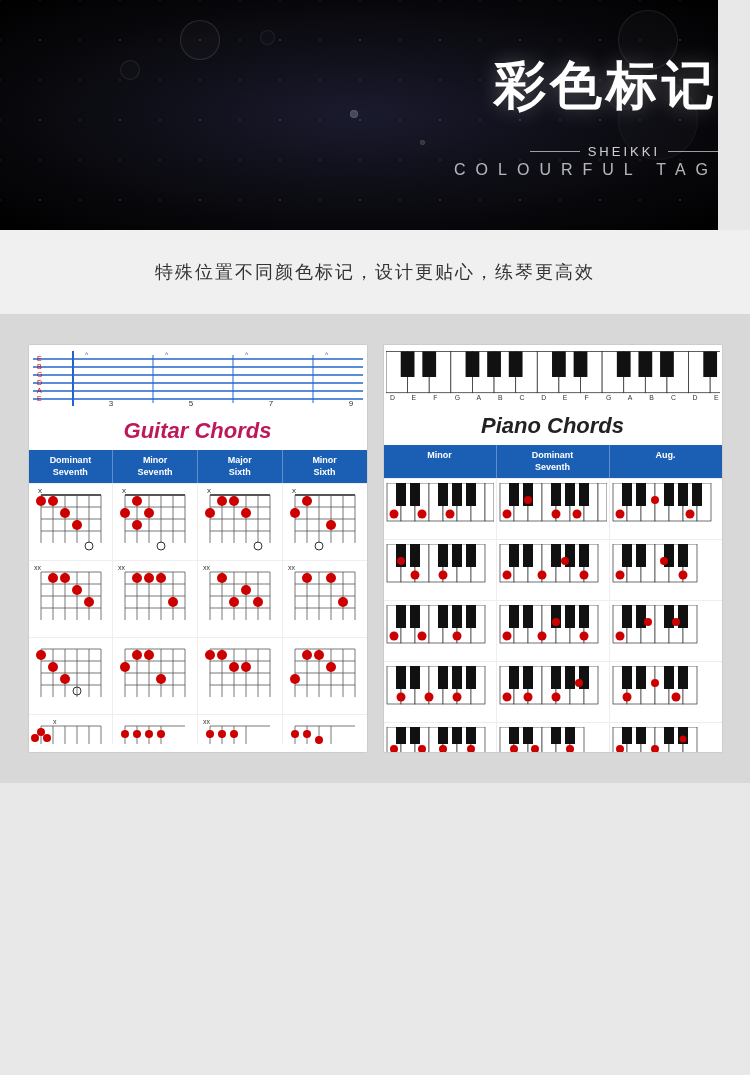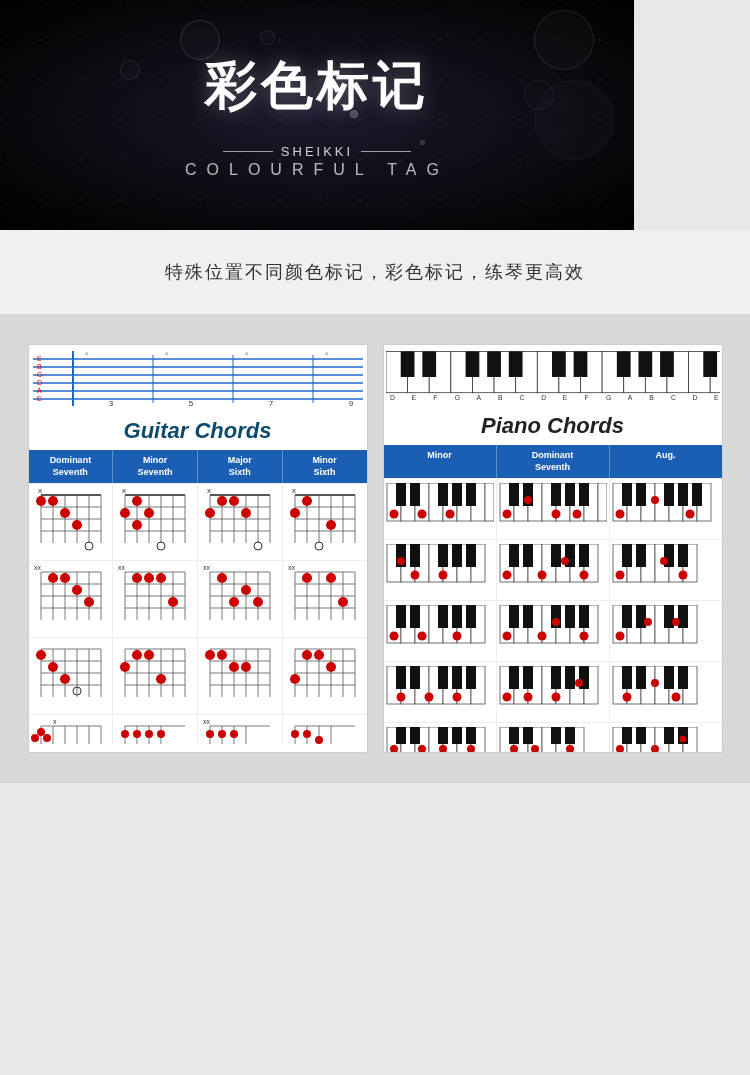--- a/index.html
+++ b/index.html
@@ -7,27 +7,27 @@
     body {
       width: 750px;
       min-height: 1075px;
       font-family: 'Arial', sans-serif;
       background: #e8e8e8;
       overflow-x: hidden;
     }
 
     
     .hero {
-      width: 634px;
+      width: 718px;
       height: 230px;
       background: radial-gradient(ellipse at center, #1a1a2e 0%, #0a0a0f 60%, #000 100%);
       position: relative;
       display: flex;
       flex-direction: column;
-      align-items: center;
+      align-items: flex-end;
       justify-content: center;
       overflow: hidden;
     }
 
     .hero::before {
       content: '';
       position: absolute;
       inset: 0;
       background-image:
         radial-gradient(circle, rgba(255,255,255,0.8) 1px, transparent 1px),
@@ -113,21 +113,21 @@
       border: 1px solid #ccc;
       width: 340px;
       overflow: hidden;
       border-radius: 2px;
     }
 
     .chord-title {
       text-align: center;
       font-size: 22px;
       font-weight: 900;
-      color: #0c4a6e;
+      color: #be185d;
       padding: 6px 0;
       font-style: italic;
     }
 
     .chord-subtitle-bar {
       background: #1a5fb4;
       display: flex;
     }
 
     .chord-col-header {
@@ -239,21 +239,21 @@
   <div class="hero-sub">
     <div class="hero-sub-line"></div>
     <span class="hero-sub-text">SHEIKKI</span>
     <div class="hero-sub-line"></div>
   </div>
 
   <div class="hero-bottom-text">COLOURFUL TAG</div>
 </div>
 
 <div class="desc-section">
-  <p class="desc-text">特殊位置不同颜色标记，彩色标记，练琴更高效</p>
+  <p class="desc-text">特殊位置不同颜色标记，设计更贴心，练琴更高效</p>
 </div>
 
 <div class="content-section">
 
   <div class="book-panel">
 
     <div style="background:white;padding:6px 4px 2px;">
       <svg width="100%" height="55" viewBox="0 0 330 55">
 
         <line x1="0" y1="8" x2="330" y2="8" stroke="#2266cc" stroke-width="1.5"></line>

